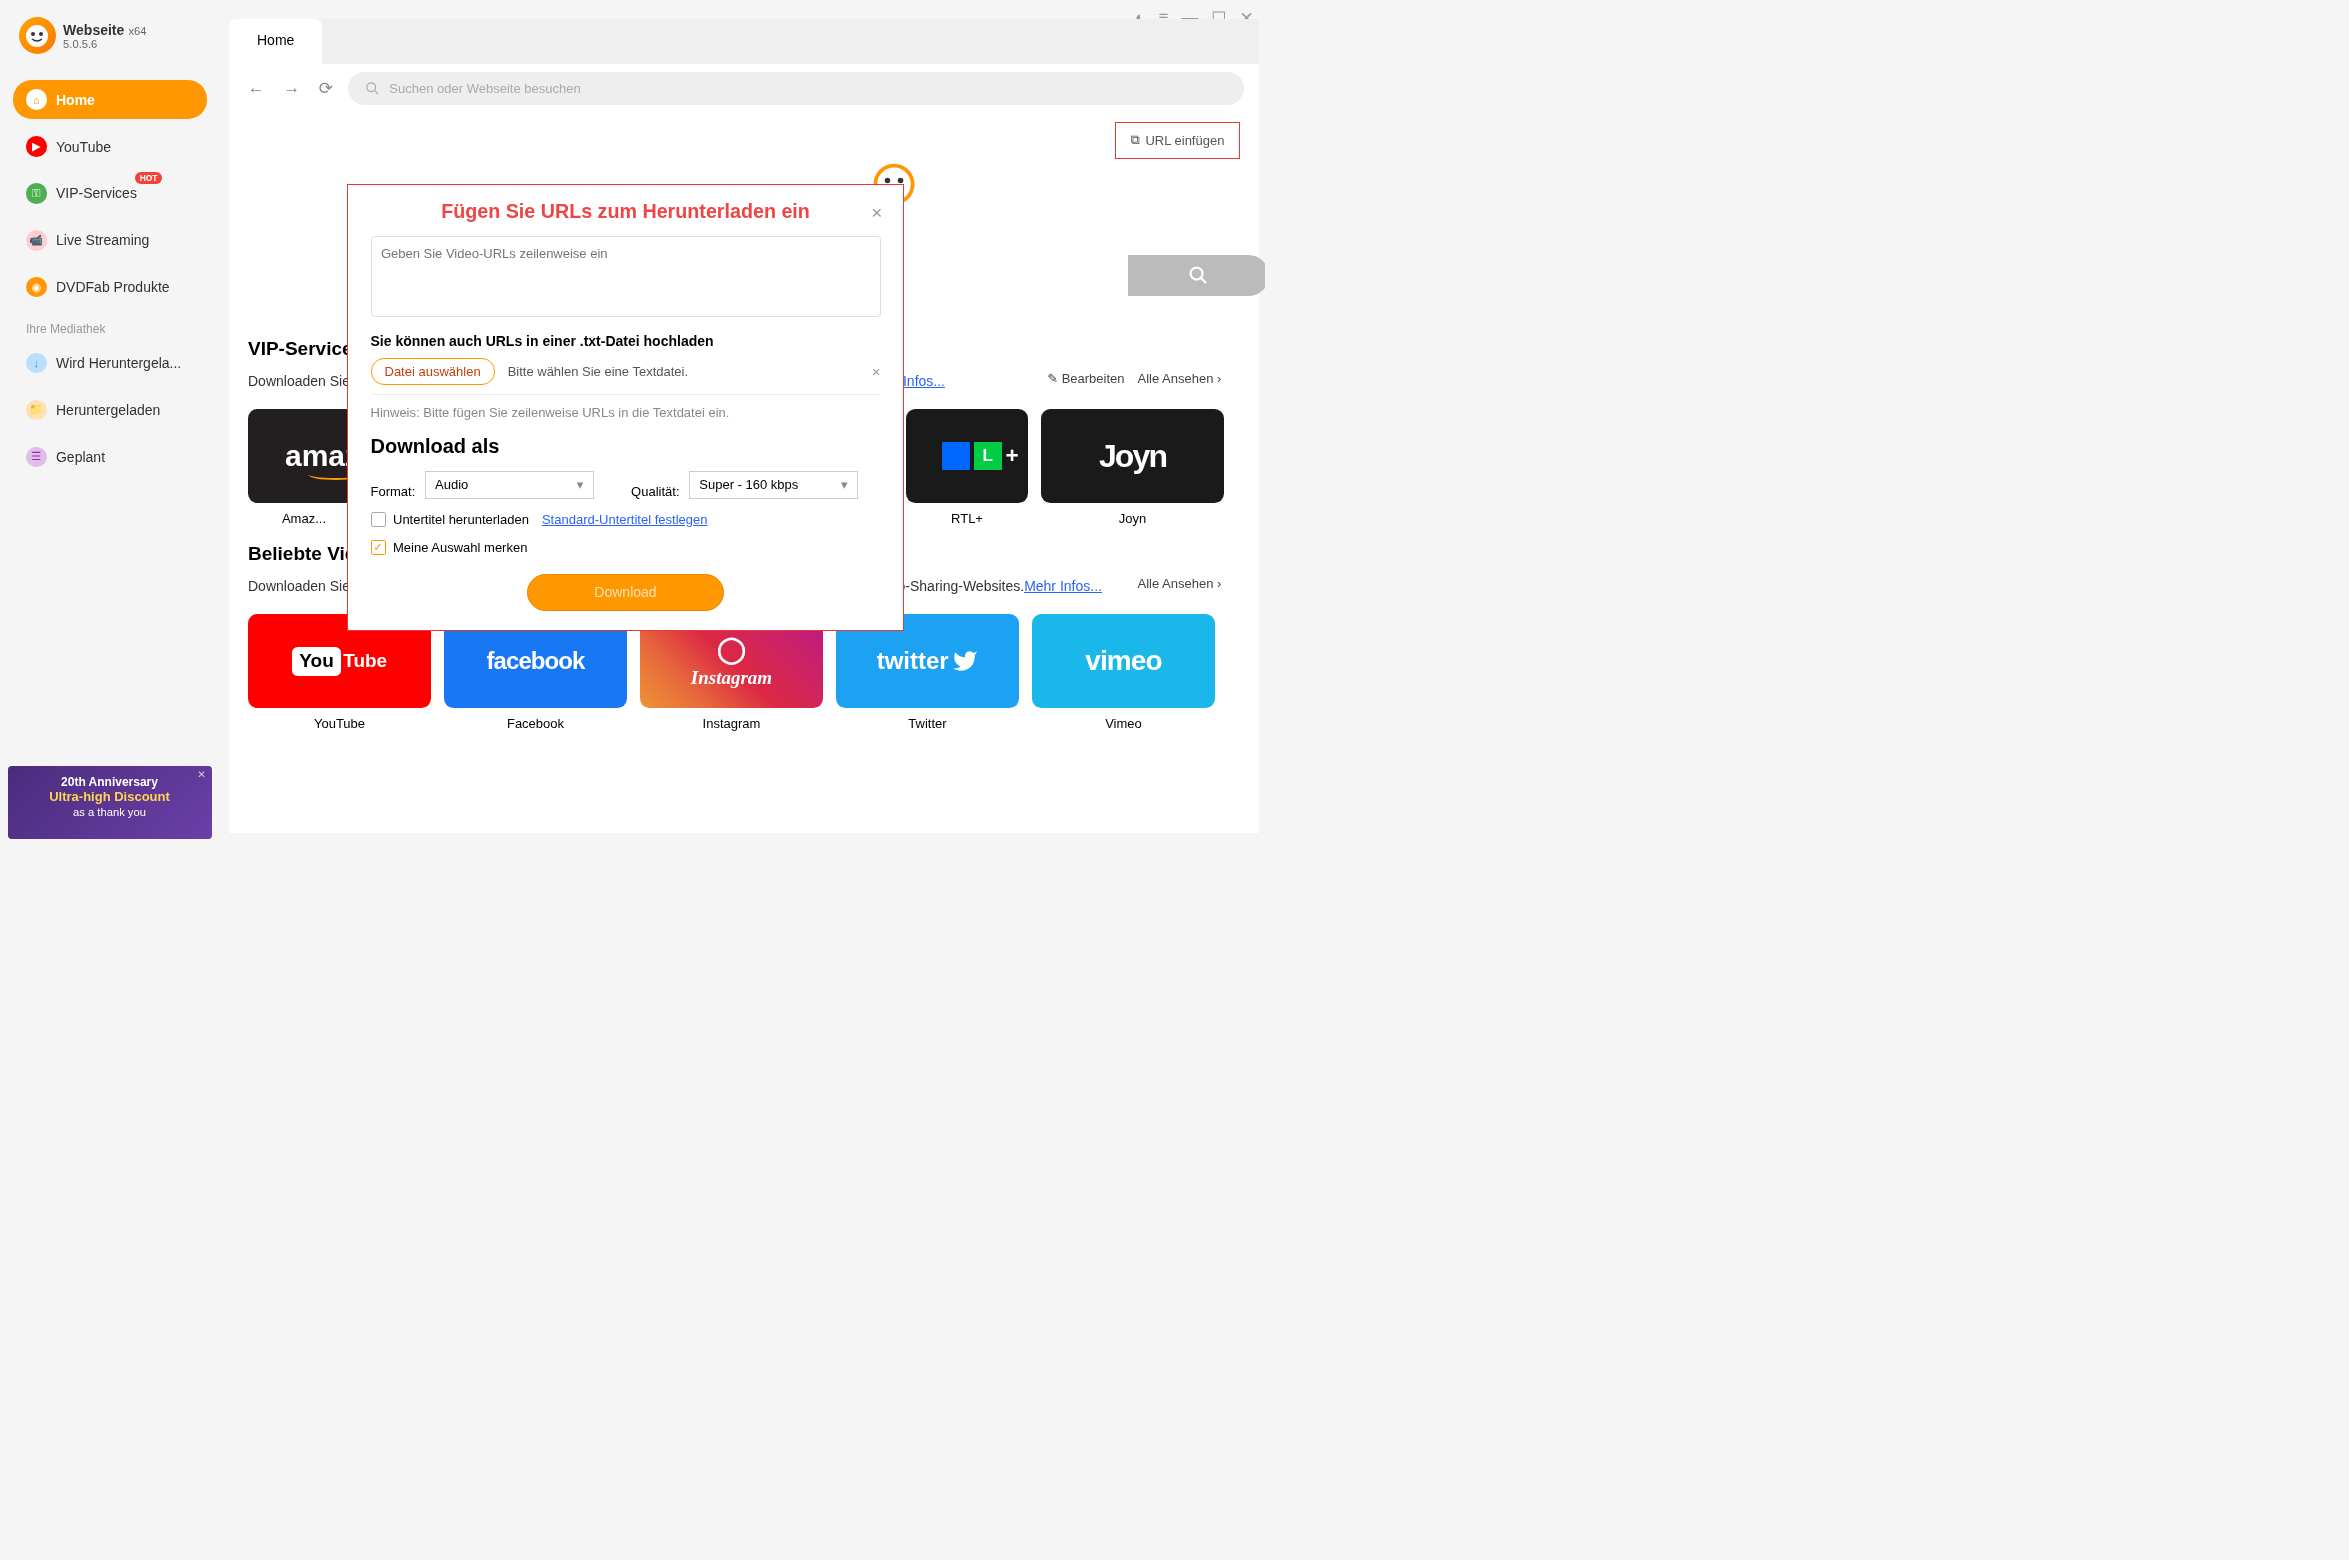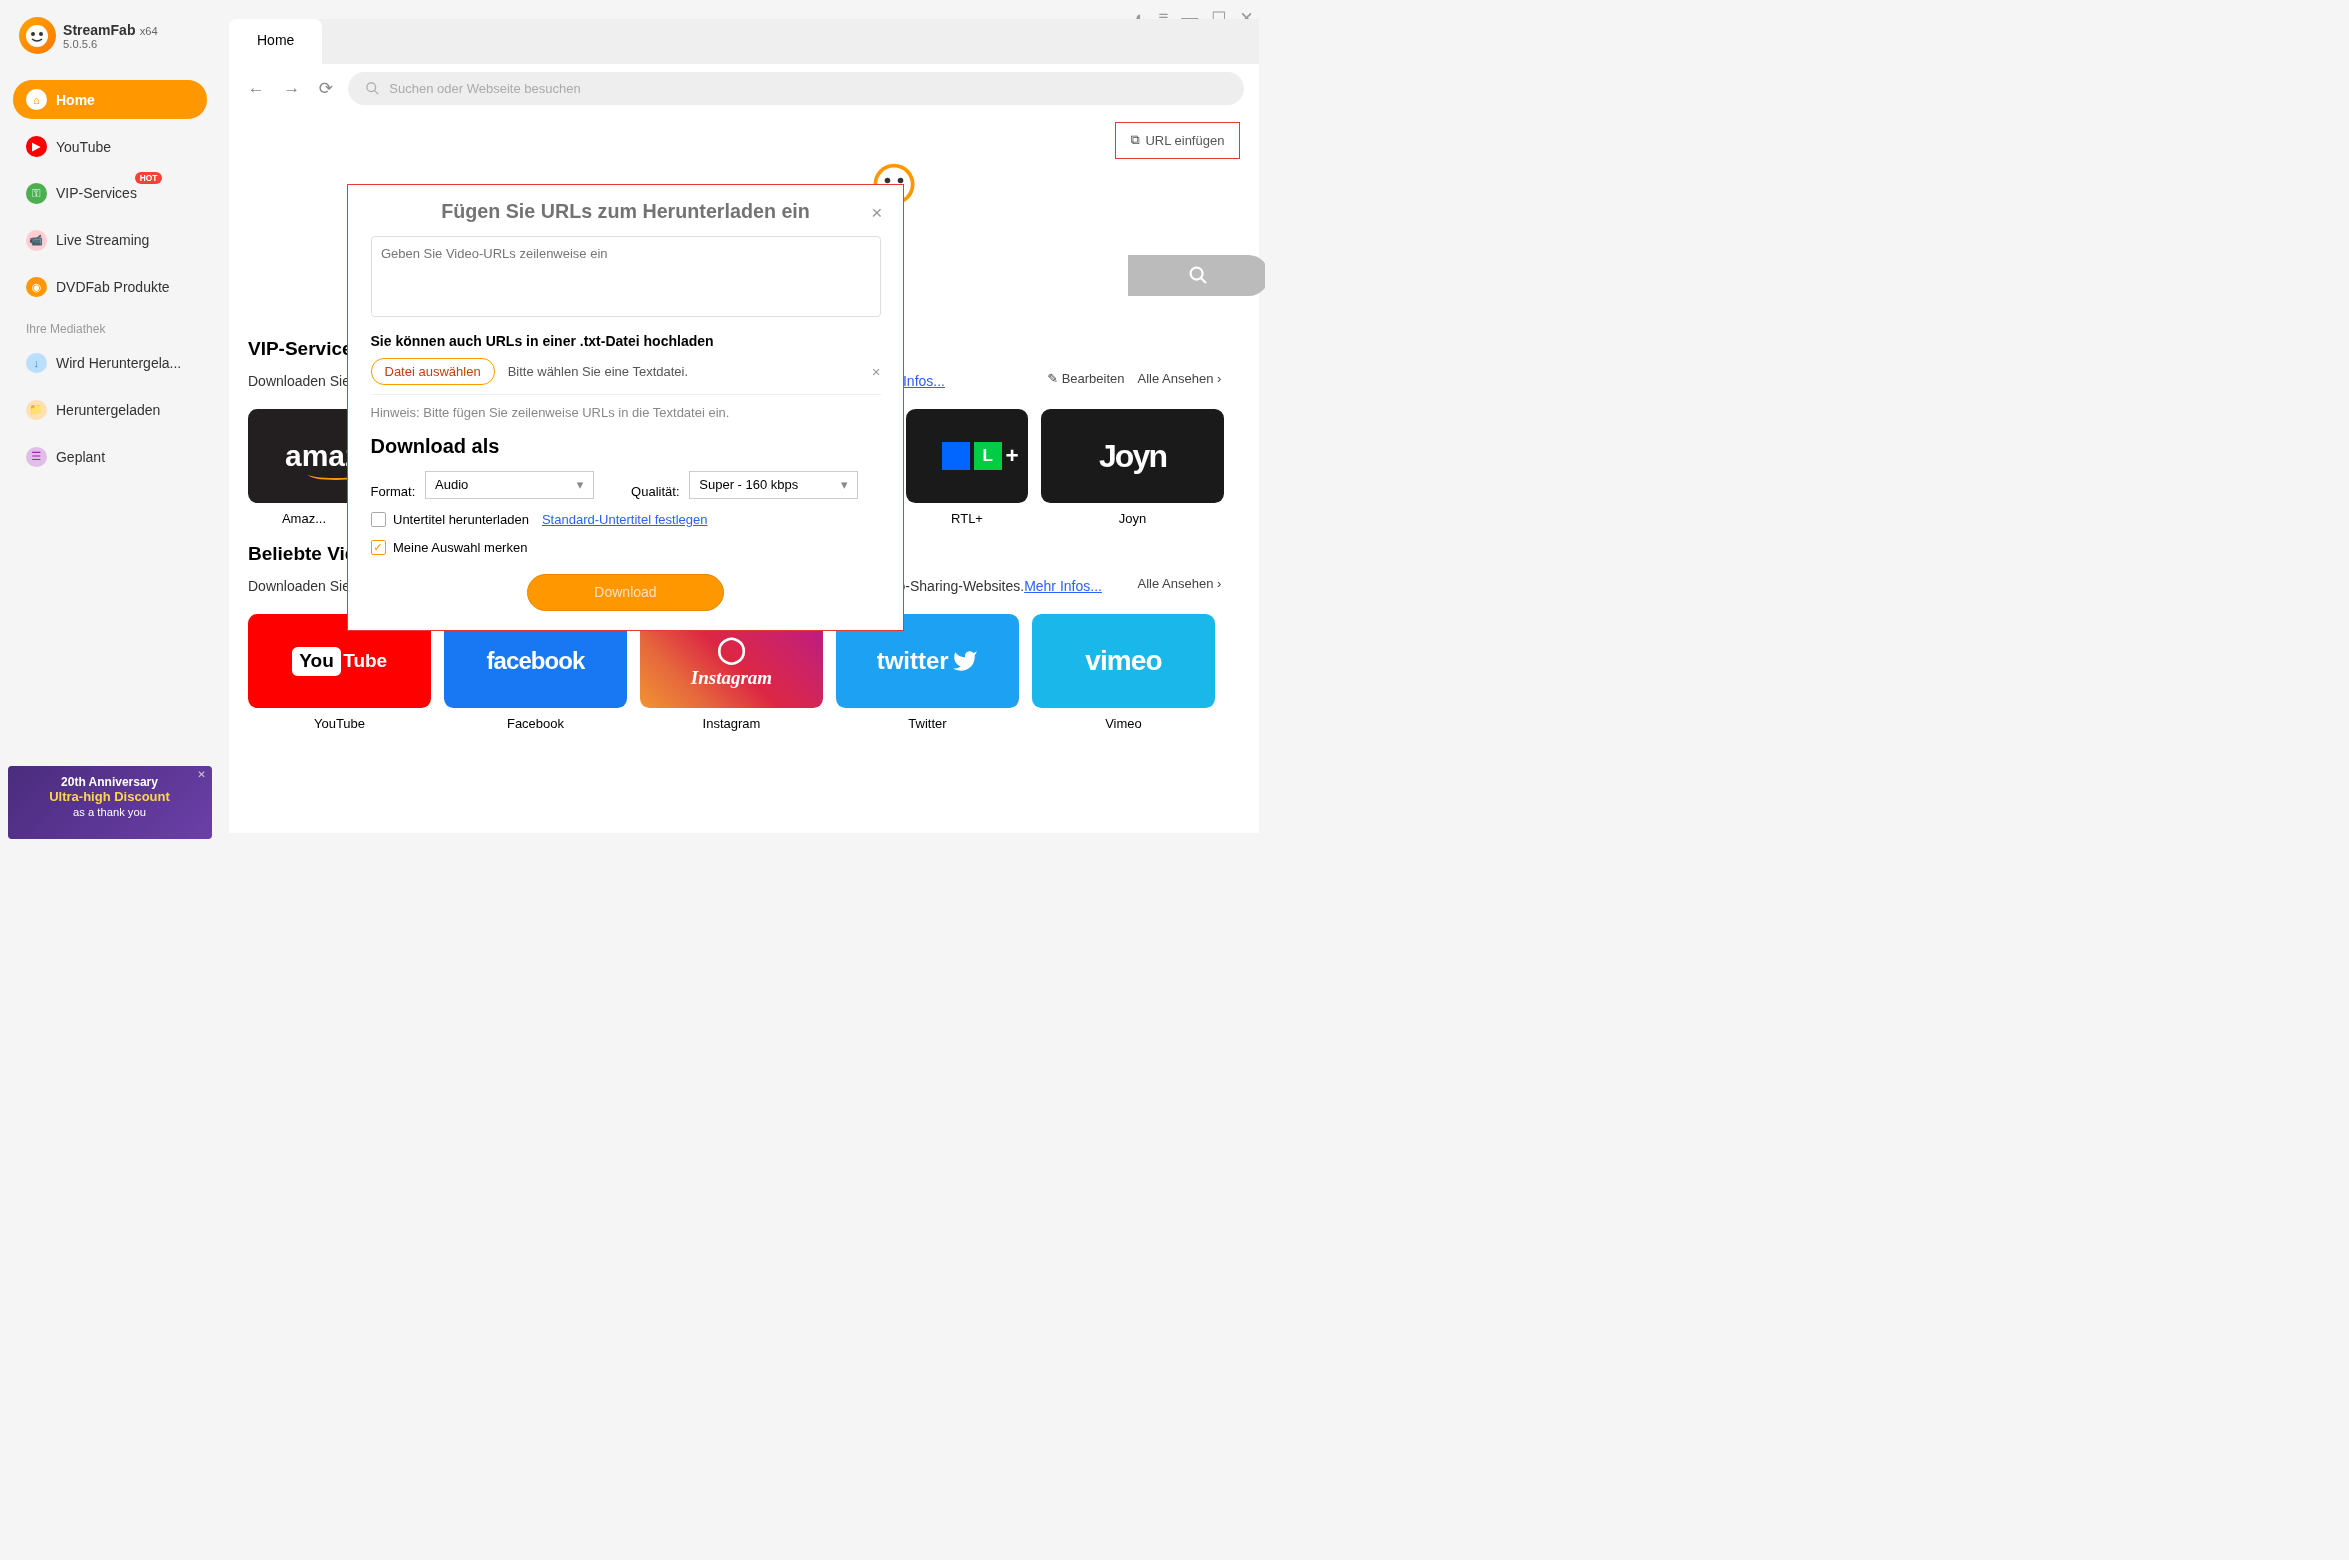--- a/index.html
+++ b/index.html
@@ -46,21 +46,21 @@
 .section-actions { position: absolute; right: 19px; display: flex; align-items: center; gap: 13px; font-size: 13px; color: #444; }
 
 .tiles { display: flex; gap: 13px; margin-top: 20.6px; }
 .tile { display: flex; flex-direction: column; align-items: center; gap: 7.5px; cursor: pointer; }
 .tile-box { width: 183px; height: 94px; border-radius: 9.4px; display: flex; align-items: center; justify-content: center; color: #fff; font-size: 24px; font-weight: 700; }
 .tile-label { font-size: 13px; color: #000000; }
 
 
 .modal { position: absolute; left: 347px; top: 184px; width: 557px; background: #fff; border: 1.9px solid #e53935; padding: 0; z-index: 100; }
 .modal-inner { padding: 15px 22.5px 19px; }
-.modal-title { font-size: 19.7px; font-weight: 600; text-align: center; color: #737373; }
+.modal-title { font-size: 19.7px; font-weight: 600; text-align: center; color: #ef4444; }
 .modal-close { position: absolute; top: 17px; right: 20.6px; color: #999; font-size: 19px; cursor: pointer; }
 .url-textarea { width: 100%; height: 81px; border: 0.9px solid #ddd; border-radius: 3.7px; padding: 9.4px; font-size: 13px; color: #666; margin-top: 13px; resize: none; }
 .upload-label { font-weight: 700; font-size: 14px; margin-top: 13px; }
 .file-row { display: flex; align-items: center; gap: 13px; margin-top: 9.4px; border-bottom: 0.9px solid #eee; padding-bottom: 9.4px; position: relative; }
 .file-btn { border: 1.4px solid #ff9800; color: #c2410c; background: #fff; border-radius: 13px; padding: 4.7px 13px; font-size: 13px; cursor: pointer; }
 .file-hint { color: #555; font-size: 13px; }
 .file-clear { position: absolute; right: 0; color: #999; cursor: pointer; }
 .hint-text { color: #888; font-size: 13px; margin-top: 9.4px; }
 .dl-section-label { font-weight: 700; font-size: 20px; margin-top: 15px; }
 .format-row { display: flex; align-items: flex-end; gap: 9.4px; margin-top: 13px; font-size: 13px; }
@@ -87,21 +87,21 @@
   <div class="logo-area">
     <div class="logo-circle">
       <svg width="24" height="24" viewBox="0 0 24 24">
           <circle cx="12" cy="12" r="11" fill="#fff"></circle>
           <circle cx="8" cy="10" r="2" fill="#333"></circle>
           <circle cx="16" cy="10" r="2" fill="#333"></circle>
           <path d="M7 15 Q12 19 17 15" stroke="#333" fill="none" stroke-width="1.5"></path>
         </svg>
     </div>
     <div class="logo-text">
-      <div><span class="logo-name">StreamFab</span> <span style="font-size:11.2px;color:#666">x64</span></div>
+      <div><span class="logo-name">Webseite</span> <span style="font-size:11.2px;color:#666">x64</span></div>
       <span class="logo-ver">5.0.5.6</span>
     </div>
   </div>
 
   <div class="nav-item active">
     <span class="nav-icon" style="background:#fff;color:#ff9800">⌂</span>
     <span>Home</span>
   </div>
   <div class="nav-item">
     <span class="nav-icon" style="background:#ff0000">▶</span>

